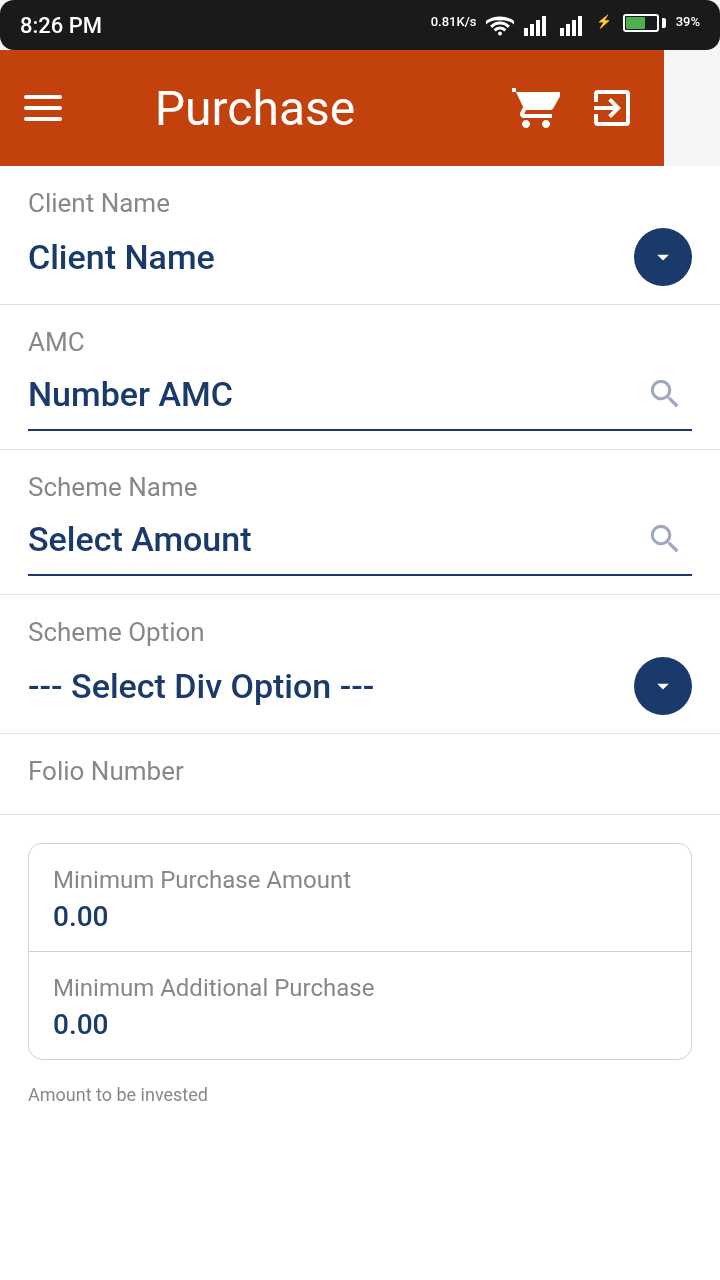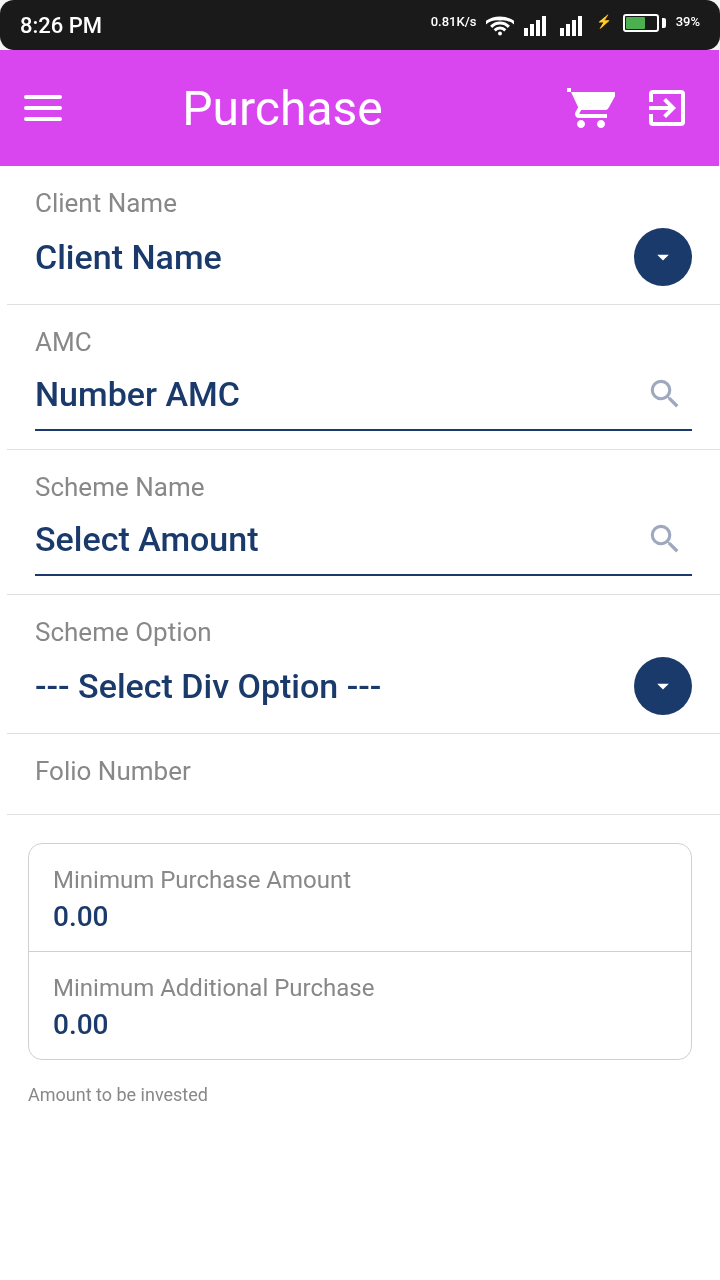--- a/index.html
+++ b/index.html
@@ -58,23 +58,23 @@
     .battery-tip {
       width: 4px;
       height: 10px;
       background: white;
       border-radius: 0 2px 2px 0;
       display: inline-block;
     }
 
     
     .app-bar {
-      width: 719px;
+      width: 664px;
       height: 116px;
-      background: #d946ef;
+      background: #c2410c;
       display: flex;
       align-items: center;
       padding: 0 24px;
       justify-content: space-between;
     }
     .app-bar-title {
       color: white;
       font-size: 48px;
       font-weight: 400;
       flex: 1;
@@ -114,21 +114,20 @@
     .content {
       background: #ffffff;
       min-height: 1114px;
     }
 
     
     .form-field {
       padding: 22px 28px 18px 28px;
       border-bottom: 1px solid #e0e0e0;
       background: white;
-      margin-left: 7px;
     }
     .field-label {
       font-size: 26px;
       color: #888;
       margin-bottom: 10px;
       font-weight: 400;
     }
     .field-value-row {
       display: flex;
       align-items: center;

